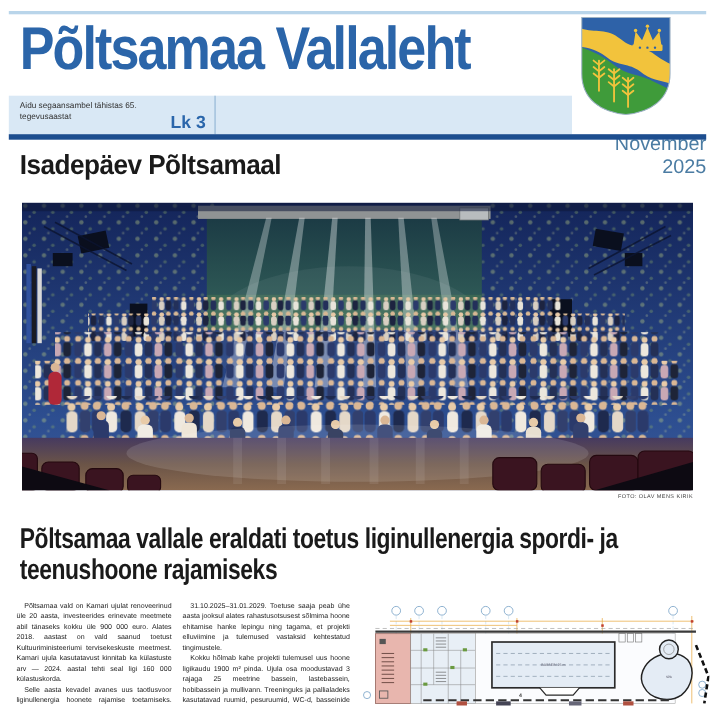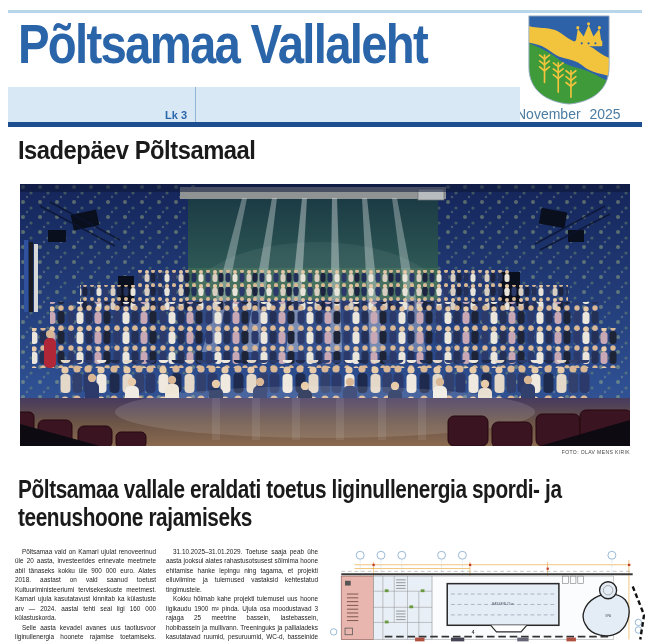--- a/index.html
+++ b/index.html
@@ -3,30 +3,30 @@
 <meta charset="utf-8">
 <style>
   html,body{margin:0;padding:0;background:#ffffff;}
   .page{position:relative;width:650px;height:643px;background:#fff;overflow:hidden;
         font-family:"Liberation Sans",sans-serif;}
   .topline{position:absolute;left:8px;top:10px;width:634px;height:3px;background:#b9d5ea;}
   .masthead-title{position:absolute;left:18px;top:14px;font-size:55px;font-weight:bold;
         color:#2b65a9;letter-spacing:-2px;transform:scaleX(.86);transform-origin:0 0;
         white-space:nowrap;line-height:1.1;}
   .crest{position:absolute;left:524px;top:12px;width:90px;height:94px;}
-  .issue-date{position:absolute;left:516px;top:106px;width:126px;text-align:left;
-        font-size:14px;color:#4b7ca3;word-spacing:5px;}
+  .issue-date{position:absolute;left:516px;top:120px;width:126px;text-align:right;
+        font-size:18px;color:#4b7ca3;word-spacing:5px;}
   .teasers{position:absolute;left:8px;top:87px;width:512px;height:35px;background:#d9e8f5;
         display:flex;}
   .teaser{position:relative;box-sizing:border-box;padding:4px 8px 2px 10px;}
   .teaser.t1{width:188px;border-right:1px solid #8fb4d4;}
   .teaser.t2{width:172px;border-right:1px solid #8fb4d4;}
   .teaser.t3{width:152px;}
   .teaser-text{font-size:7.5px;color:#333;line-height:1.3;max-width:118px;}
-  .page-ref{position:absolute;right:8px;bottom:1px;font-size:11px;font-weight:bold;color:#2a66ab;padding-left:36px;}
+  .page-ref{position:absolute;right:8px;bottom:1px;font-size:16px;font-weight:bold;color:#2a66ab;padding-left:36px;}
   .thickrule{position:absolute;left:8px;top:122px;width:634px;height:5px;background:#1d4e8f;}
   .headline1{position:absolute;left:18px;top:136px;font-size:25px;font-weight:bold;color:#1a1a1a;
         letter-spacing:-.5px;transform:scaleX(.95);transform-origin:0 0;white-space:nowrap;}
   .photo{position:absolute;left:20px;top:184px;width:610px;height:262px;overflow:hidden;}
   .photo svg{display:block;width:610px;height:262px;}
   .credit{position:absolute;right:20px;top:449px;font-size:5px;color:#444;letter-spacing:.4px;}
   .headline2{position:absolute;left:18px;top:476px;width:800px;font-size:26px;font-weight:bold;
         color:#1a1a1a;line-height:1.06;letter-spacing:-.5px;transform:scaleX(.80);
         transform-origin:0 0;}
   .bodygrid{position:absolute;left:15px;top:547px;width:630px;display:flex;gap:10px;}
@@ -90,20 +90,21 @@
           <line x1="47" y1="76" x2="52" y2="72"></line>
       </g>
     </g>
     <path d="M4,4 H86 V56 C86,80 68,92 45,94 C22,92 4,80 4,56 Z" fill="none" stroke="#9fb3c4" stroke-width="1"></path>
   </svg>
 
   <div class="issue-date">November 2025</div>
 
   <div class="teasers">
     <div class="teaser t1">
+      <div class="teaser-text">Aidu segaansambel tähistas 65. tegevusaastat</div>
       <div class="page-ref">Lk 3</div>
     </div>
   </div>
 
   <div class="thickrule"></div>
 
   <div class="headline1">Isadepäev Põltsamaal</div>
 
   <div class="photo">
     <svg viewBox="0 0 610 262" preserveAspectRatio="none">

